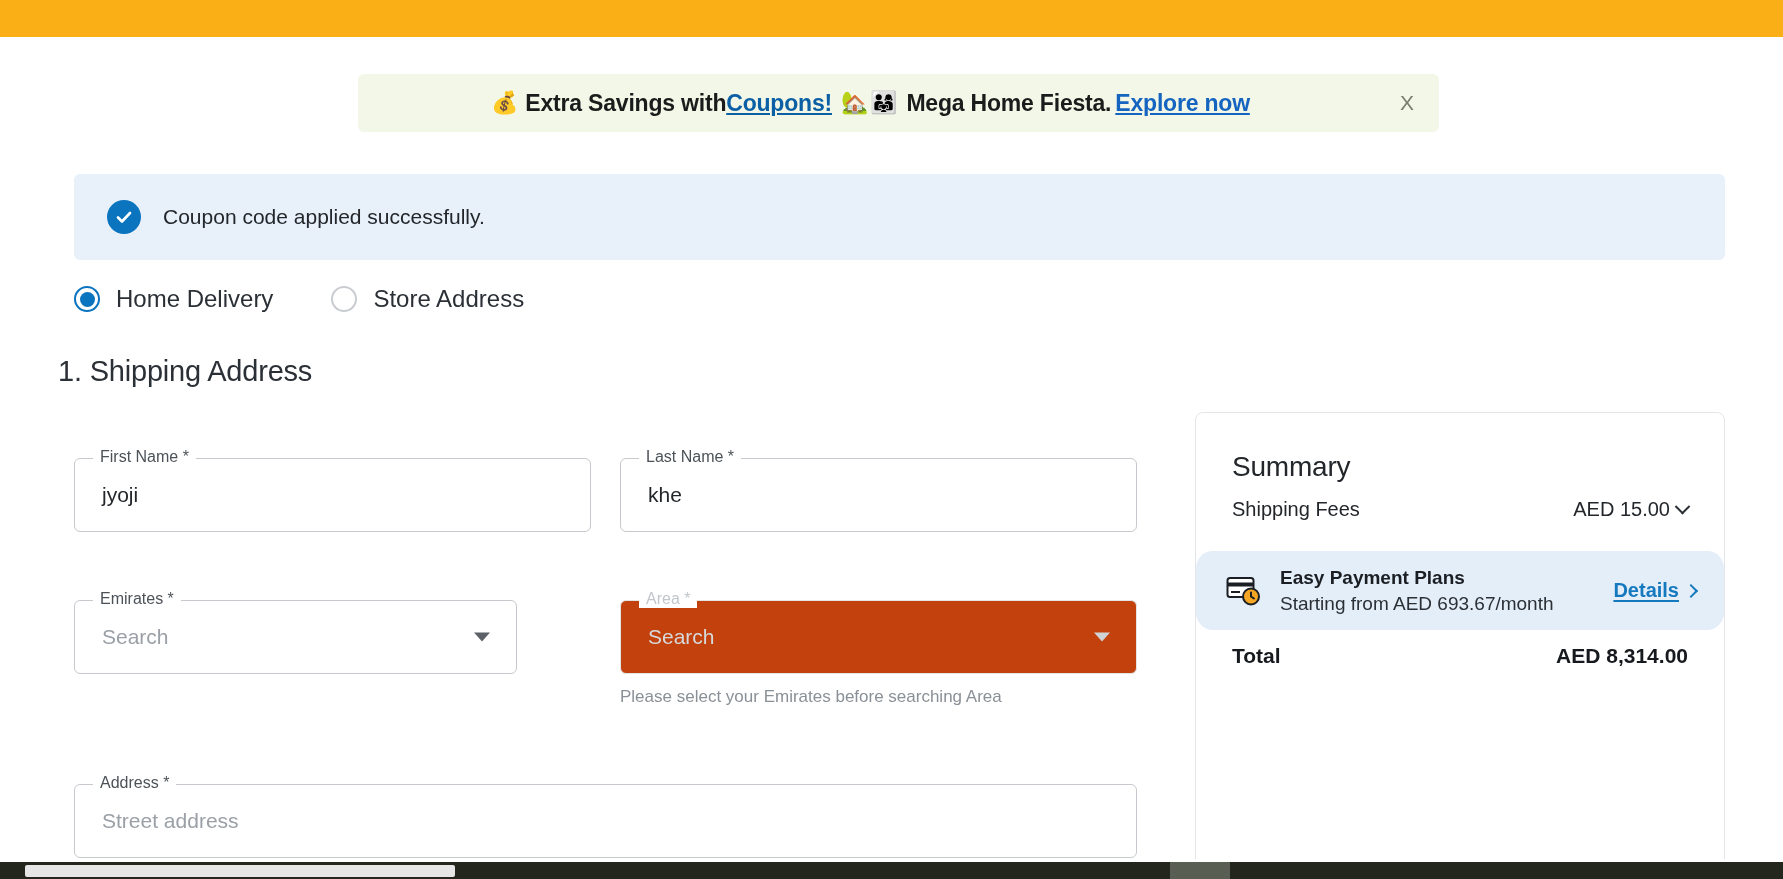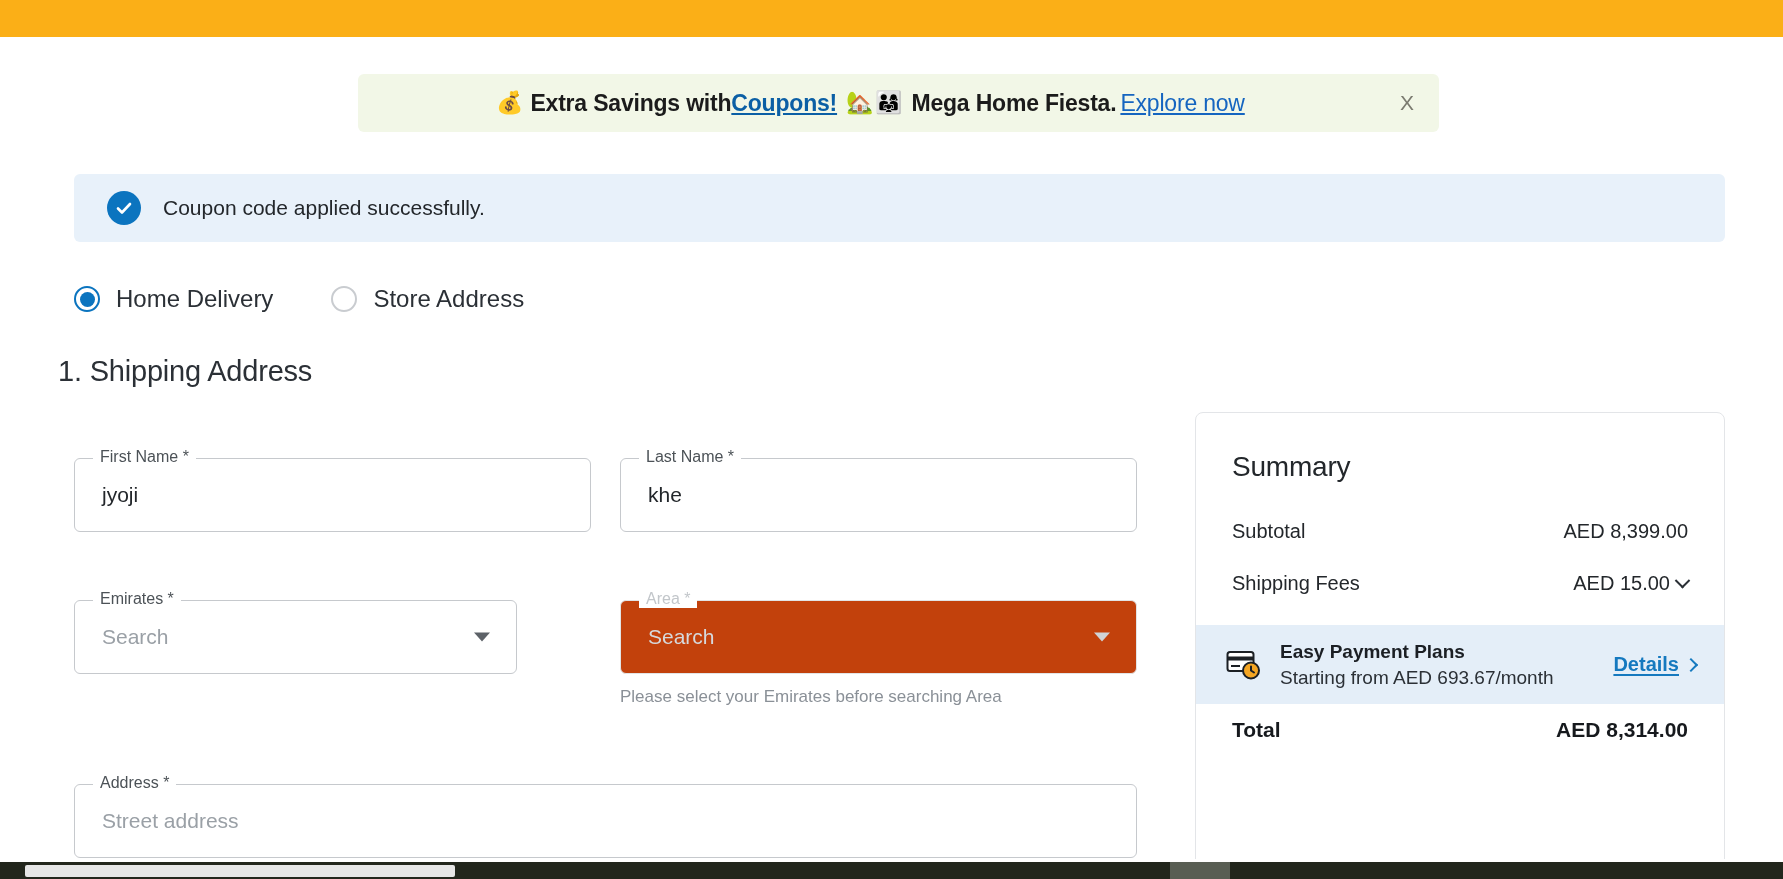--- a/index.html
+++ b/index.html
@@ -40,34 +40,34 @@
   }
   .promo-emoji { font-size: 22px; line-height: 1; margin-right: 7px; }
   .promo-emoji.second { margin-left: 9px; margin-right: 2px; }
   .promo-emoji.third { margin-right: 9px; }
   .promo-text { font-weight: 600; }
   .promo-link {
     font-weight: 700; color: #0b5fa5; text-decoration: underline;
     text-underline-offset: 2px;
   }
   .promo-link2 {
-    color: #1565c0; text-decoration: underline; font-weight: 400;
+    color: #1565c0; text-decoration: underline; font-weight: 700;
     text-underline-offset: 2px; margin-left: 4px;
   }
   .promo-close {
     width: 56px; height: 100%;
     display: flex; align-items: center; justify-content: center;
     color: #7b7b70; font-size: 21px; cursor: pointer;
     padding-right: 8px;
   }
 
   
   .alert {
     position: absolute; left: 74px; top: 174px;
-    width: 1651px; height: 68px;
+    width: 1651px; height: 86px;
     background: #e8f1fa;
     border-radius: 6px;
     display: flex; align-items: center;
     padding-left: 33px;
     gap: 22px;
   }
   .alert-icon {
     width: 34px; height: 34px; border-radius: 50%;
     background: #0b74bf;
     display: flex; align-items: center; justify-content: center;
@@ -174,20 +174,21 @@
     transform: rotate(45deg) translate(-2px,-2px);
   }
 
   .epp {
     margin-top: 16px;
     background: #e4eef8;
     display: flex; align-items: center;
     padding: 14px 28px 14px 30px;
     gap: 18px;
     min-height: 72px;
+    border-radius: 17px;
   }
   .epp-icon { flex: none; width: 36px; height: 30px; }
   .epp-texts { flex: 1; }
   .epp-title { font-size: 19px; font-weight: 700; color: #1b1f24; line-height: 1.35; }
   .epp-sub { font-size: 19px; color: #2b3036; line-height: 1.35; }
   .epp-details {
     display: flex; align-items: center; gap: 7px;
     color: #1579bf; font-size: 20px; font-weight: 600;
     cursor: pointer; white-space: nowrap;
   }
@@ -302,26 +303,20 @@
   <div class="field-hint">Please select your Emirates before searching Area</div>
 
   <div class="field" id="f-address">
     <span class="field-legend">Address *</span>
     <span class="field-value ph">Street address</span>
   </div>
 
   <div class="summary">
     <div class="summary-title">Summary</div>
 
-    <div class="sum-row first">
-      <span>Subtotal</span>
-      <span class="sum-value">
-        <span>AED 8,399.00</span>
-      </span>
-    </div>
 
     <div class="sum-row">
       <span>Shipping Fees</span>
       <span class="sum-value">
         <span>AED 15.00</span>
         <span class="chev-down"></span>
       </span>
     </div>
 
     <div class="epp">

